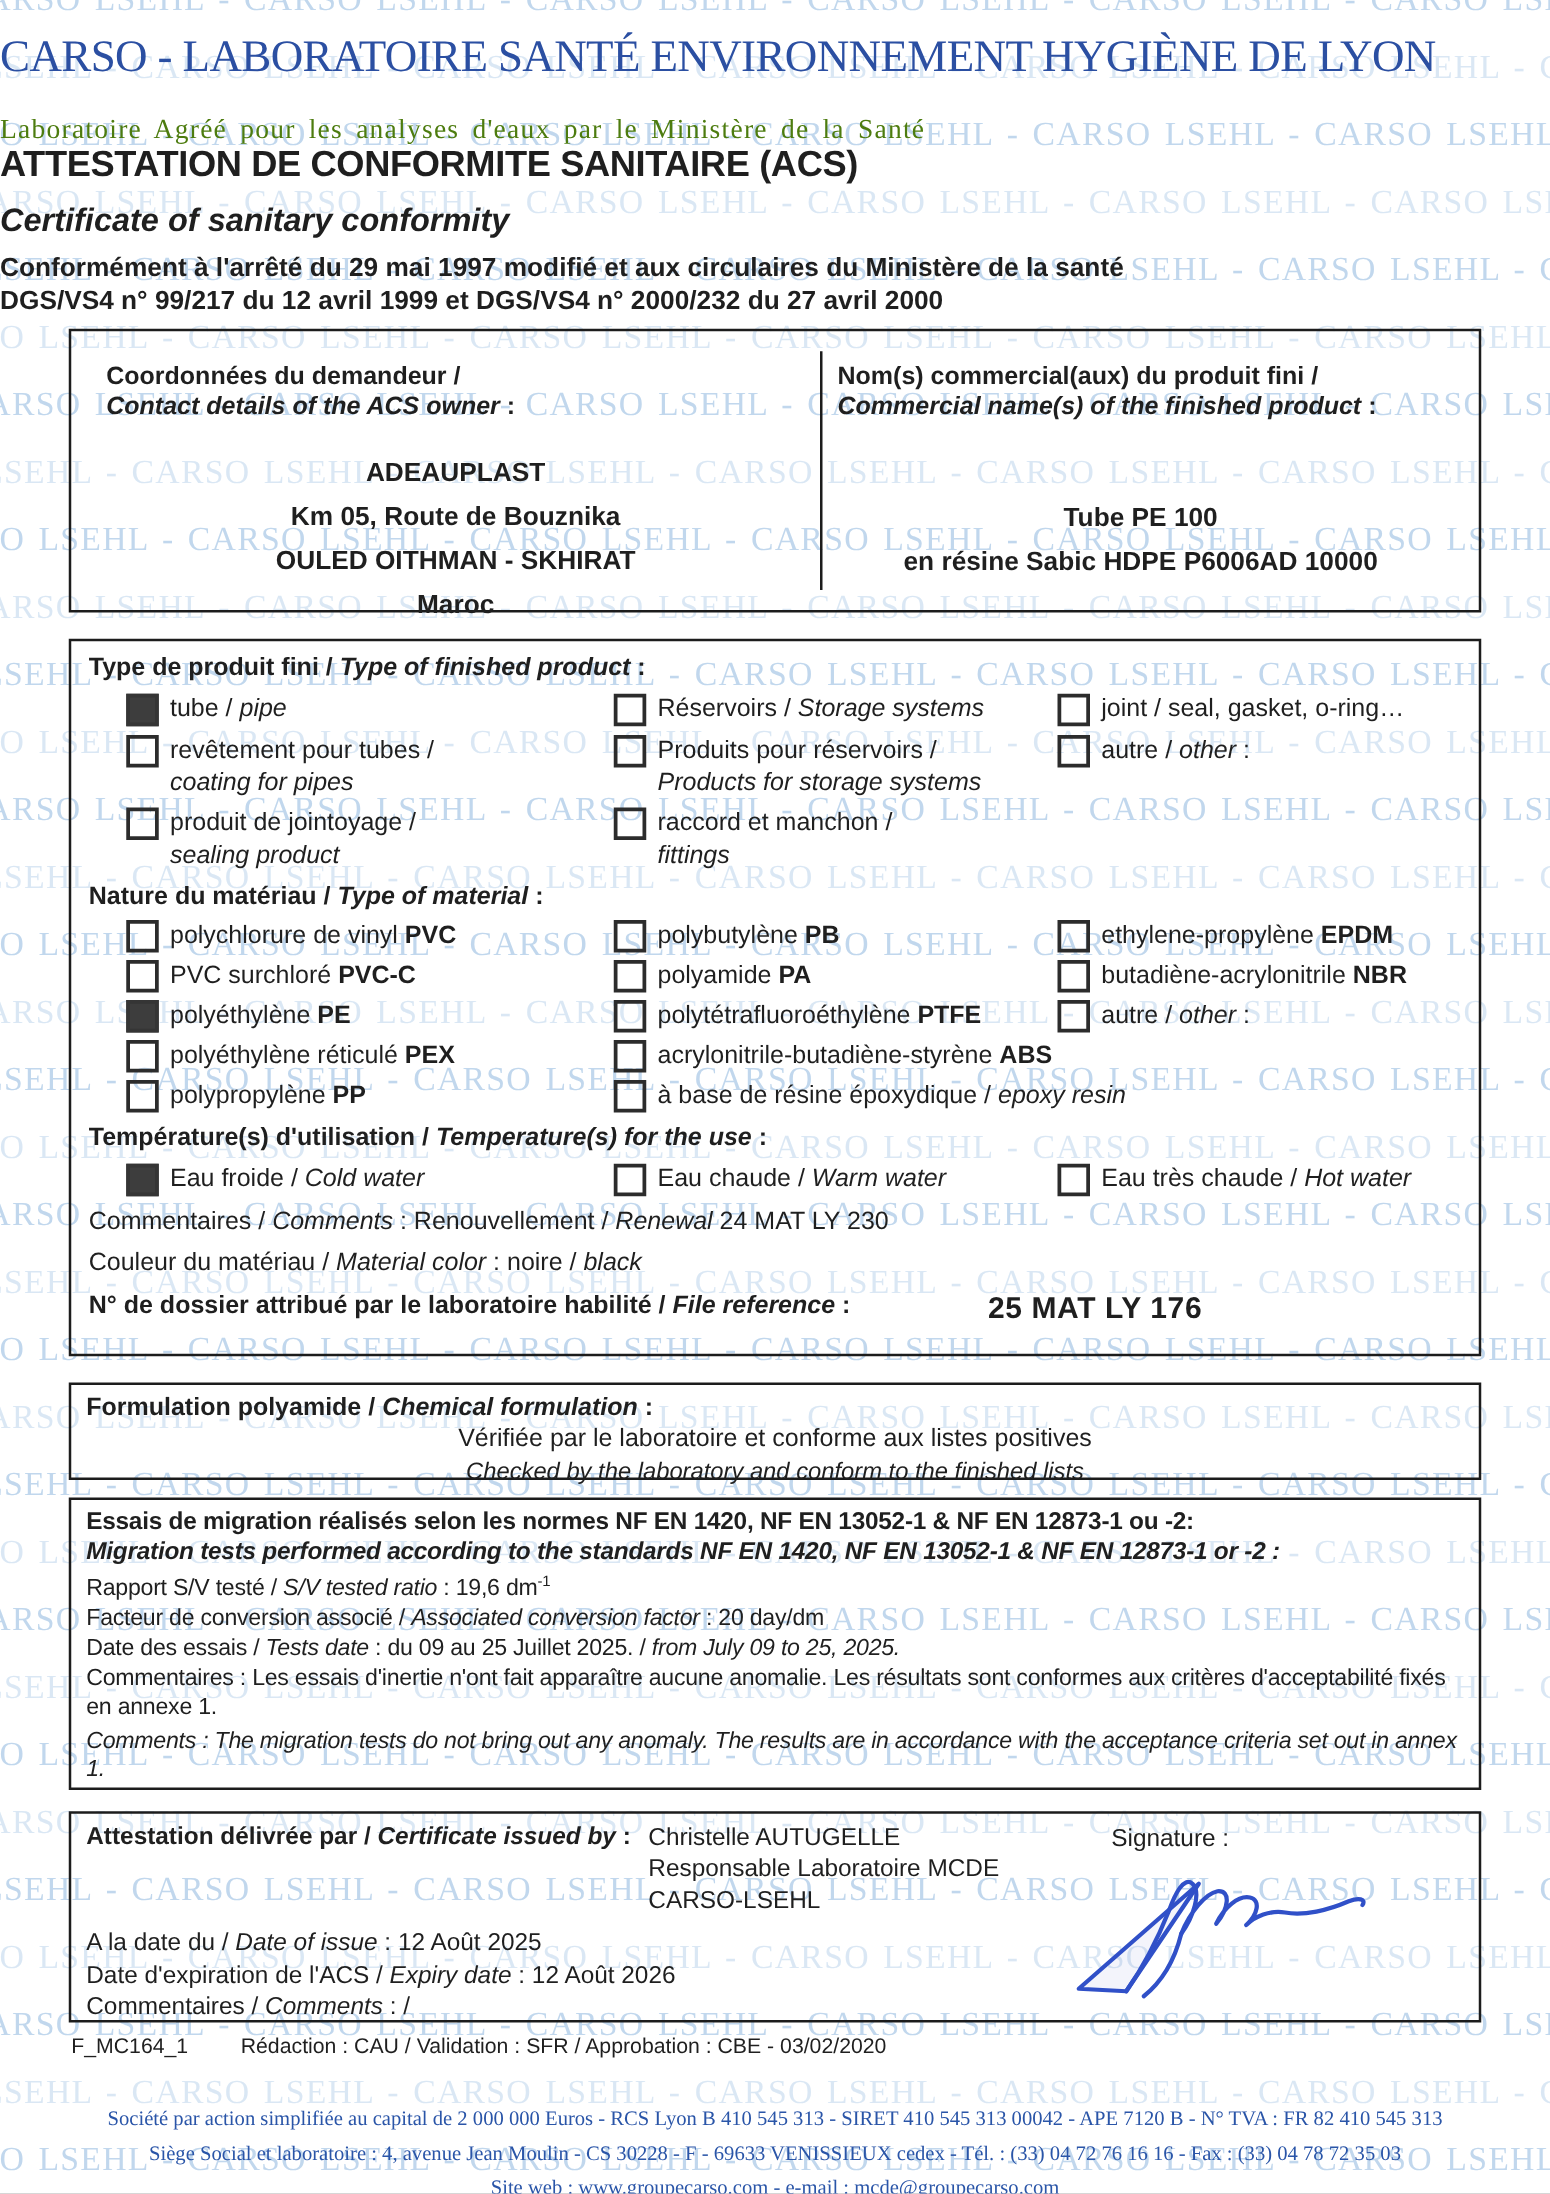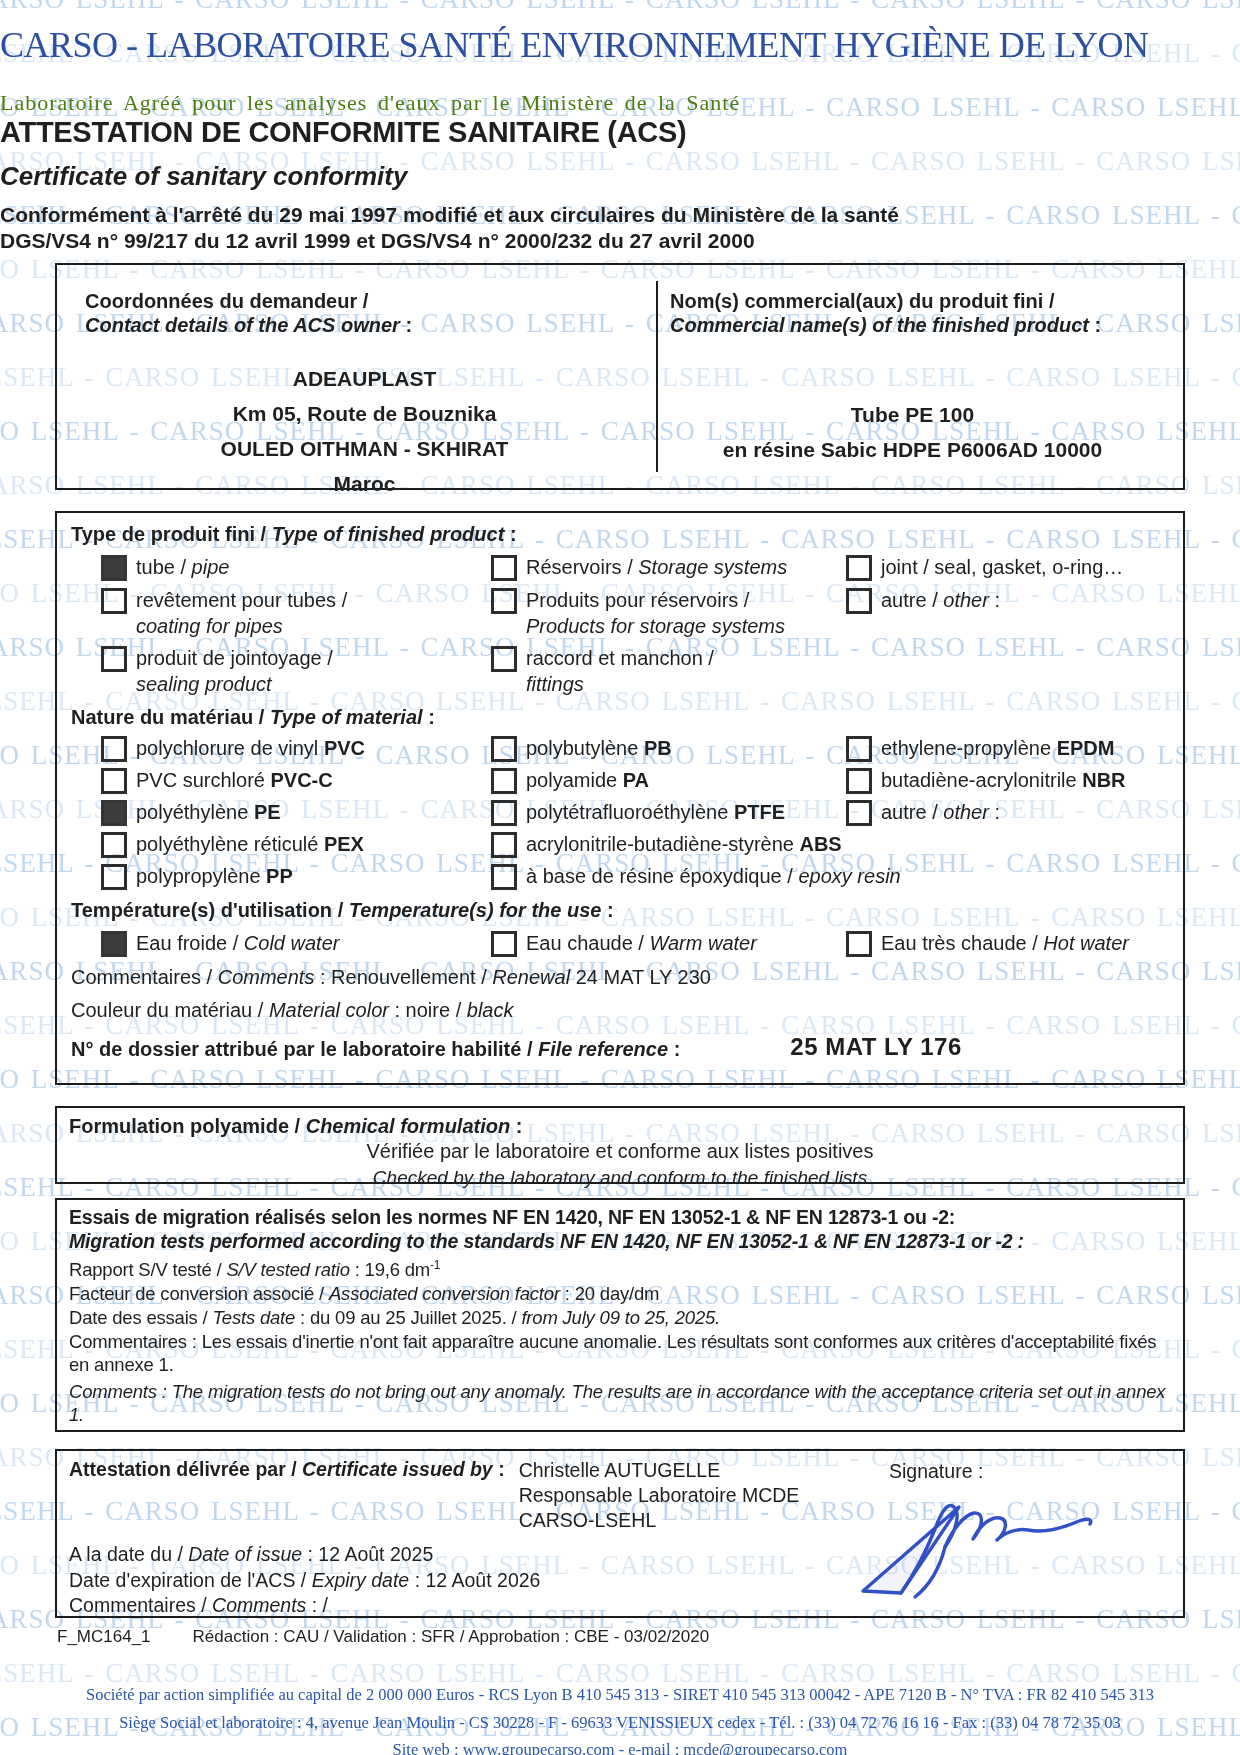--- a/index.html
+++ b/index.html
@@ -37,21 +37,21 @@
   .grid-type{grid-template-rows:repeat(3,auto);row-gap:6px;margin-top:8px;}
   .grid-mat{grid-template-rows:repeat(5,auto);row-gap:5px;margin-top:6px;}
   .grid-temp{grid-template-rows:auto;margin-top:8px;}
   .cbrow{display:flex;align-items:flex-start;font-size:20px;line-height:26px;}
   .cb{flex:none;width:20px;height:20px;border:3px solid #2c2c2c;margin-right:9px;margin-top:1px;
       background:transparent;}
   .cb.filled{background:#3d3d3d;border-color:#353535;}
   .txt{white-space:nowrap;}
   .txt.stack span{display:block;}
   .dline{margin-top:7px;line-height:26px;}
-  .file-line{font-weight:bold;margin-top:10px;display:flex;align-items:flex-end;}
+  .file-line{font-weight:bold;margin-top:10px;display:flex;align-items:flex-start;}
   .file-value{font-size:24px;margin-left:110px;letter-spacing:0.5px;}
   
   .box-formulation{top:1106px;height:78px;padding:7px 12px;font-size:20px;}
   .center-line{text-align:center;margin-top:1px;line-height:25px;}
   
   .box-migration{top:1198px;height:234px;padding:5px 12px;font-size:18.5px;letter-spacing:-0.2px;}
   .mig-title{font-weight:bold;line-height:24px;font-size:19.5px;}
   .mig-line{line-height:24px;}
   .mig-comment{line-height:23px;}
   .mig-comment-en{font-style:italic;line-height:23px;margin-top:4px;}

